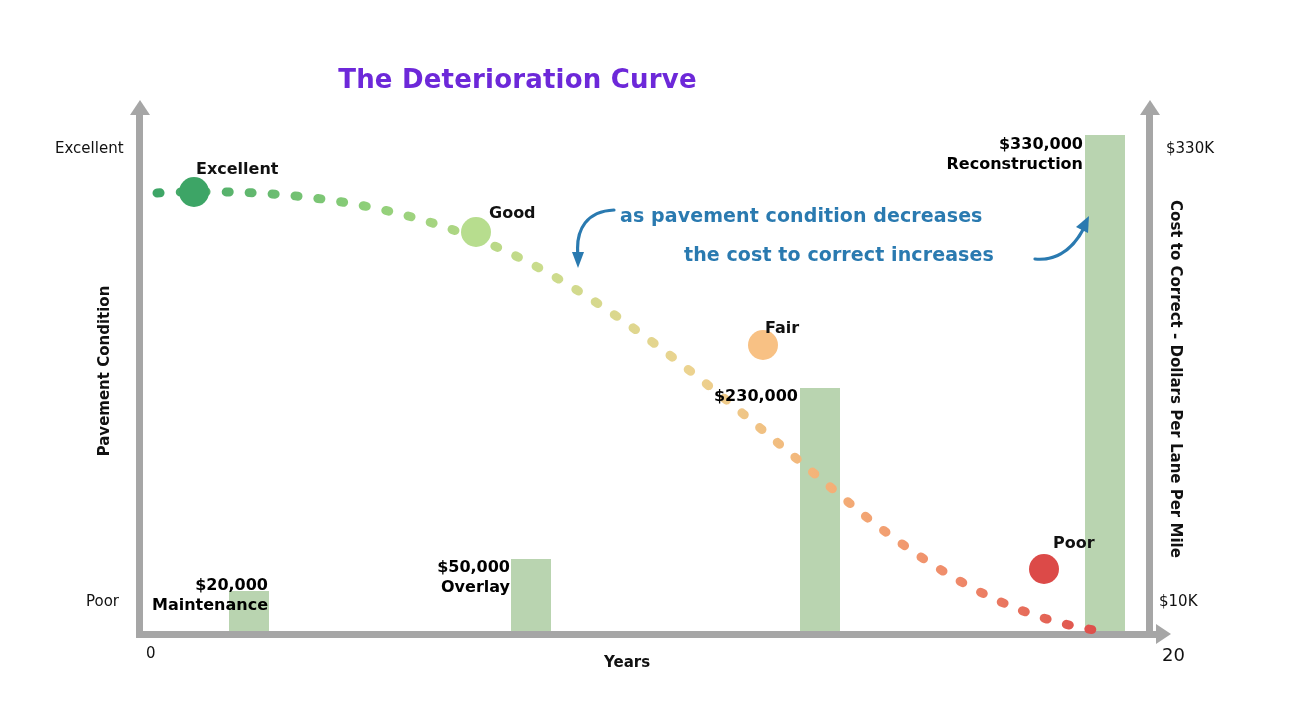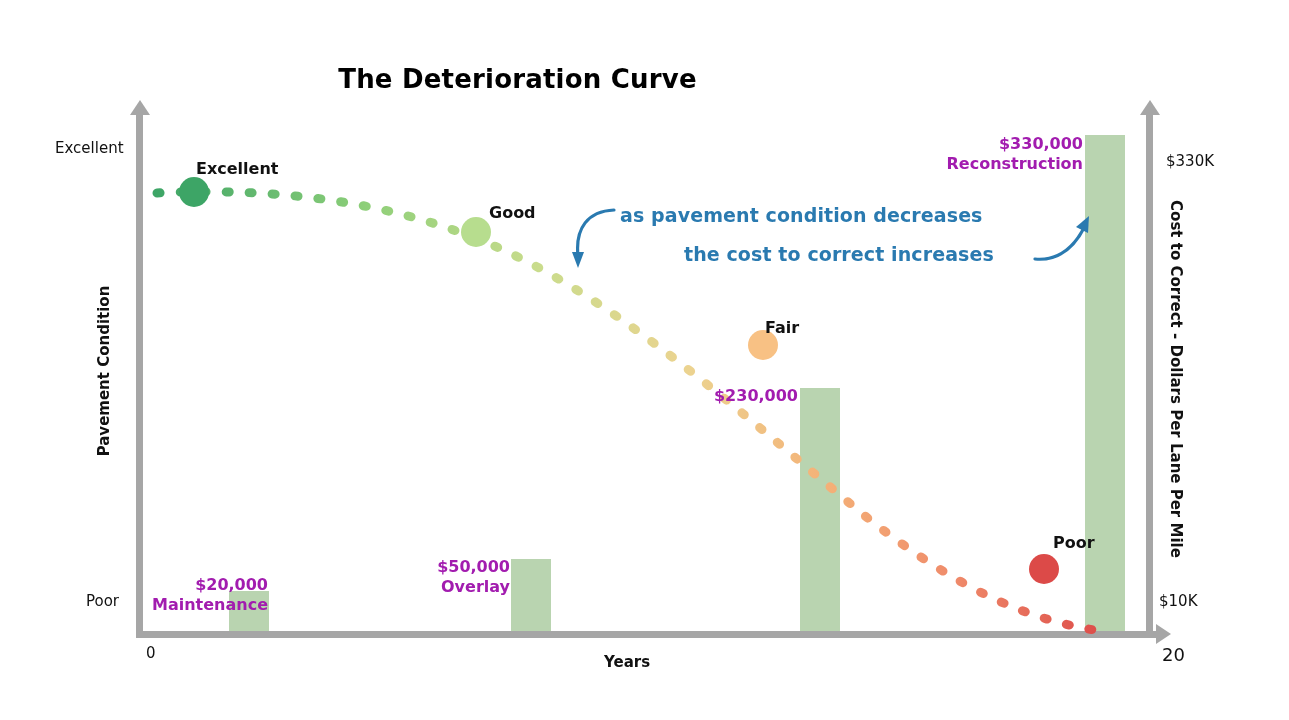--- a/index.html
+++ b/index.html
@@ -25,21 +25,21 @@
 
   .chart-title {
     position: absolute;
     left: 0;
     top: 64px;
     width: 1035px;
     text-align: center;
     font-size: 26px;
     font-weight: bold;
     letter-spacing: 0.2px;
-    color: #000000;
+    color: #6d28d9;
   }
 
   
   .axis-line {
     position: absolute;
     background: #a6a6a6;
   }
   .v-axis-left {
     left: 136px;
     top: 112px;
@@ -83,21 +83,21 @@
 
   
   .tick-label {
     position: absolute;
     font-size: 15px;
     color: #111;
     white-space: nowrap;
   }
   .tick-excellent { left: 55px; top: 139px; }
   .tick-poor      { left: 86px; top: 592px; }
-  .tick-330k      { left: 1166px; top: 152px; }
+  .tick-330k      { left: 1166px; top: 139px; }
   .tick-20k       { left: 1159px; top: 592px; }
   .tick-x0  { left: 146px; top: 644px; font-size: 15px; }
   .tick-x20 { left: 1162px; top: 644px; font-size: 18px; }
 
   
   .axis-title {
     position: absolute;
     font-size: 15px;
     font-weight: bold;
     white-space: nowrap;
@@ -145,21 +145,21 @@
     background: #b9d4b0;
   }
 
   
   .bar-label {
     position: absolute;
     text-align: right;
     font-size: 16px;
     font-weight: bold;
     line-height: 1.28;
-    color: #a21caf;
+    color: #000000;
     white-space: nowrap;
   }
 
   
   #curve-svg, #annot-svg {
     position: absolute;
     left: 0; top: 0;
     width: 1289px;
     height: 720px;
     overflow: visible;

